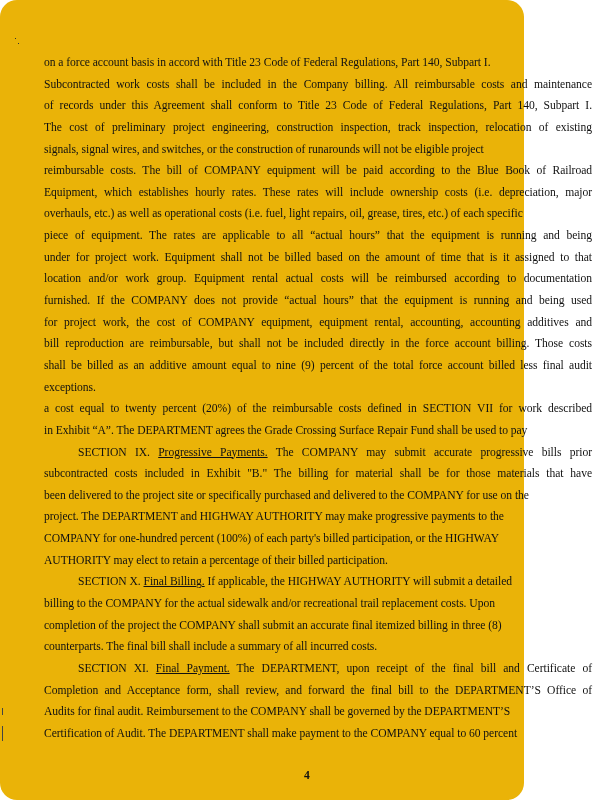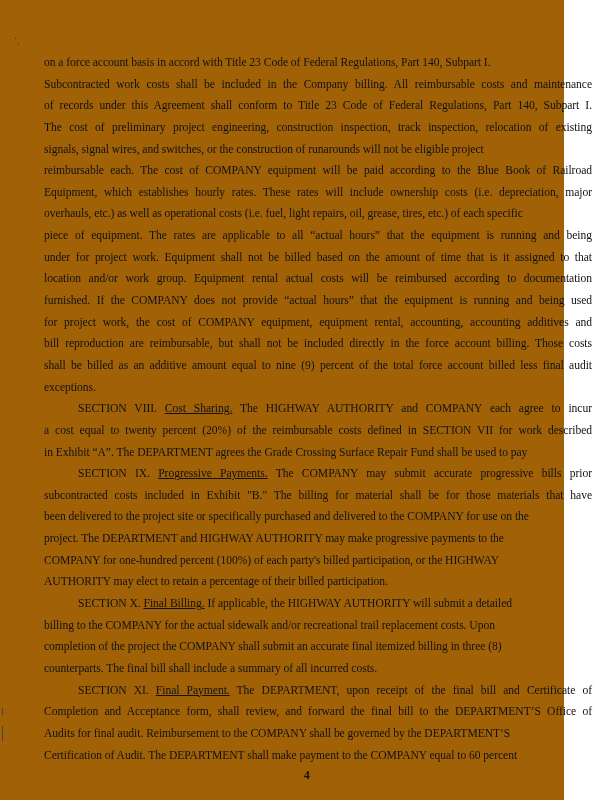--- a/index.html
+++ b/index.html
@@ -11,23 +11,24 @@
       width: 614px;
       height: 800px;
       position: relative;
       overflow: hidden;
       font-family: "Liberation Serif", "DejaVu Serif", serif;
       color: #111111;
     }
     .page {
       position: absolute;
       left: 0; top: 0;
-      width: 564px;
+      width: 524px;
       height: 800px;
-      background: #a16207;
+      background: #eab308;
+      border-radius: 17px;
     }
     .scan-dot {
       position: absolute;
       background: #333;
     }
     .body-text {
       position: absolute;
       left: 44px;
       top: 52px;
       width: 548px;
@@ -73,32 +74,31 @@
 <div class="page">
   <div class="scan-dot" style="left:15px;top:38px;width:1px;height:1px;"></div>
   <div class="scan-dot" style="left:18px;top:43px;width:1px;height:1px;"></div>
 
   <div class="body-text" id="body-text">
       <div class="line last"><span>on a force account basis in accord with Title 23 Code of Federal Regulations, Part 140, Subpart I.</span></div>
       <div class="line"><span>Subcontracted work costs shall be included in the Company billing.  All reimbursable costs and maintenance</span></div>
       <div class="line"><span>of records under this Agreement shall conform to Title 23 Code of Federal Regulations, Part 140, Subpart I.</span></div>
       <div class="line"><span>The cost of preliminary project engineering, construction inspection, track inspection, relocation of existing</span></div>
       <div class="line last"><span>signals, signal wires, and switches, or the construction of runarounds will not be eligible project</span></div>
-      <div class="line"><span>reimbursable each.  The cost of COMPANY equipment will be paid according to the Blue Book of Railroad</span></div>
+      <div class="line"><span>reimbursable costs.  The bill of COMPANY equipment will be paid according to the Blue Book of Railroad</span></div>
       <div class="line"><span>Equipment, which establishes hourly rates.  These rates will include ownership costs (i.e. depreciation, major</span></div>
       <div class="line last"><span>overhauls, etc.) as well as operational costs (i.e. fuel, light repairs, oil, grease, tires, etc.) of each specific</span></div>
       <div class="line"><span>piece of equipment.  The rates are applicable to all “actual hours” that the equipment is running and being</span></div>
       <div class="line"><span>under for project work.  Equipment shall not be billed based on the amount of time that is it assigned to that</span></div>
       <div class="line"><span>location and/or work group.  Equipment rental actual costs will be reimbursed according to documentation</span></div>
       <div class="line"><span>furnished.  If the COMPANY does not provide “actual hours” that the equipment is running and being used</span></div>
       <div class="line"><span>for project work, the cost of COMPANY equipment, equipment rental, accounting, accounting additives and</span></div>
       <div class="line"><span>bill reproduction are reimbursable, but shall not be included directly in the force account billing.  Those costs</span></div>
       <div class="line"><span>shall be billed as an additive amount equal to nine (9) percent of the total force account billed less final audit</span></div>
       <div class="line last"><span>exceptions.</span></div>
-      <div class="line indent"><span>SECTION VIII.  </span><span class="u">Cost Sharing.</span><span>  The HIGHWAY AUTHORITY and COMPANY each agree to incur</span></div>
       <div class="line"><span>a cost equal to twenty percent (20%) of the reimbursable costs defined in SECTION VII for work described</span></div>
       <div class="line last"><span>in Exhibit “A”.  The DEPARTMENT agrees the Grade Crossing Surface Repair Fund shall be used to pay</span></div>
       <div class="line indent"><span>SECTION IX.  </span><span class="u">Progressive Payments.</span><span>  The COMPANY may submit accurate progressive bills prior</span></div>
       <div class="line"><span>subcontracted costs included in Exhibit "B."   The billing for material shall be for those materials that have</span></div>
       <div class="line last"><span>been delivered to the project site or specifically purchased and delivered to the COMPANY for use on the</span></div>
       <div class="line last"><span>project.  The DEPARTMENT and HIGHWAY AUTHORITY may make progressive payments to the</span></div>
       <div class="line last"><span>COMPANY for one-hundred percent (100%) of each party's billed participation, or the HIGHWAY</span></div>
       <div class="line last"><span>AUTHORITY may elect to retain a percentage of their billed participation.</span></div>
       <div class="line indent last"><span>SECTION X.  </span><span class="u">Final Billing.</span><span>  If applicable, the HIGHWAY AUTHORITY will submit a detailed</span></div>
       <div class="line last"><span>billing to the COMPANY for the actual sidewalk and/or recreational trail replacement costs.  Upon</span></div>

